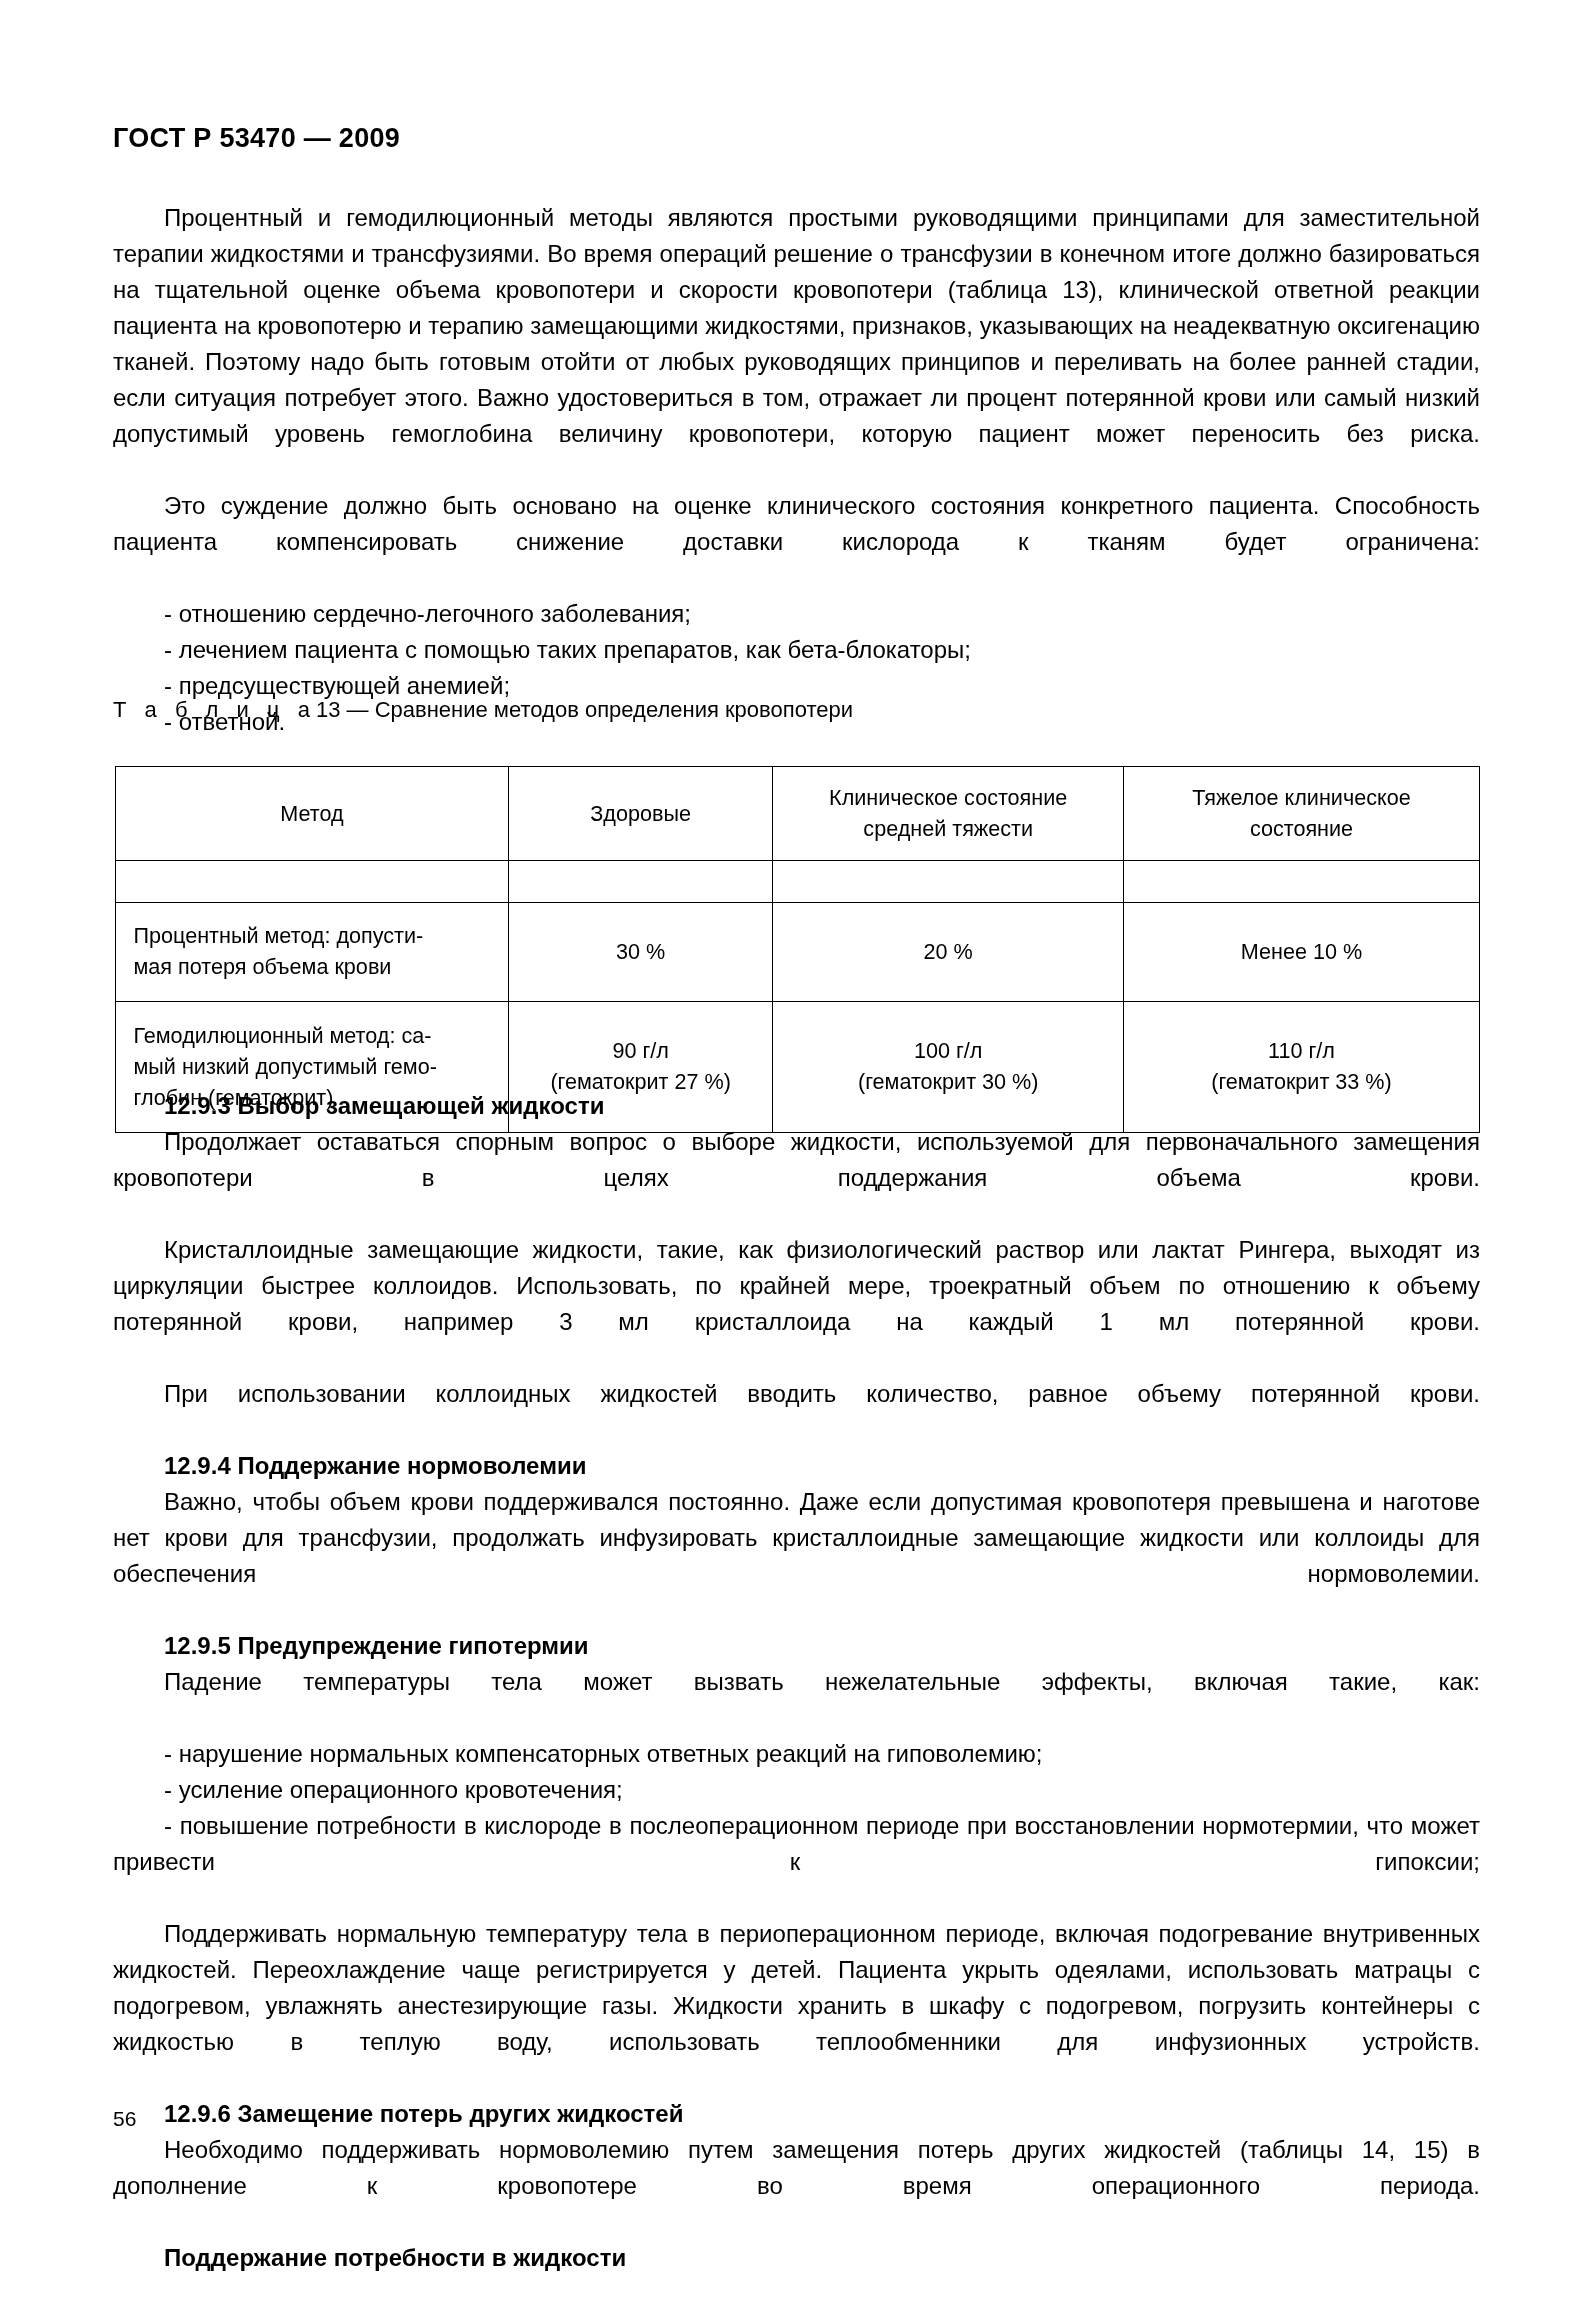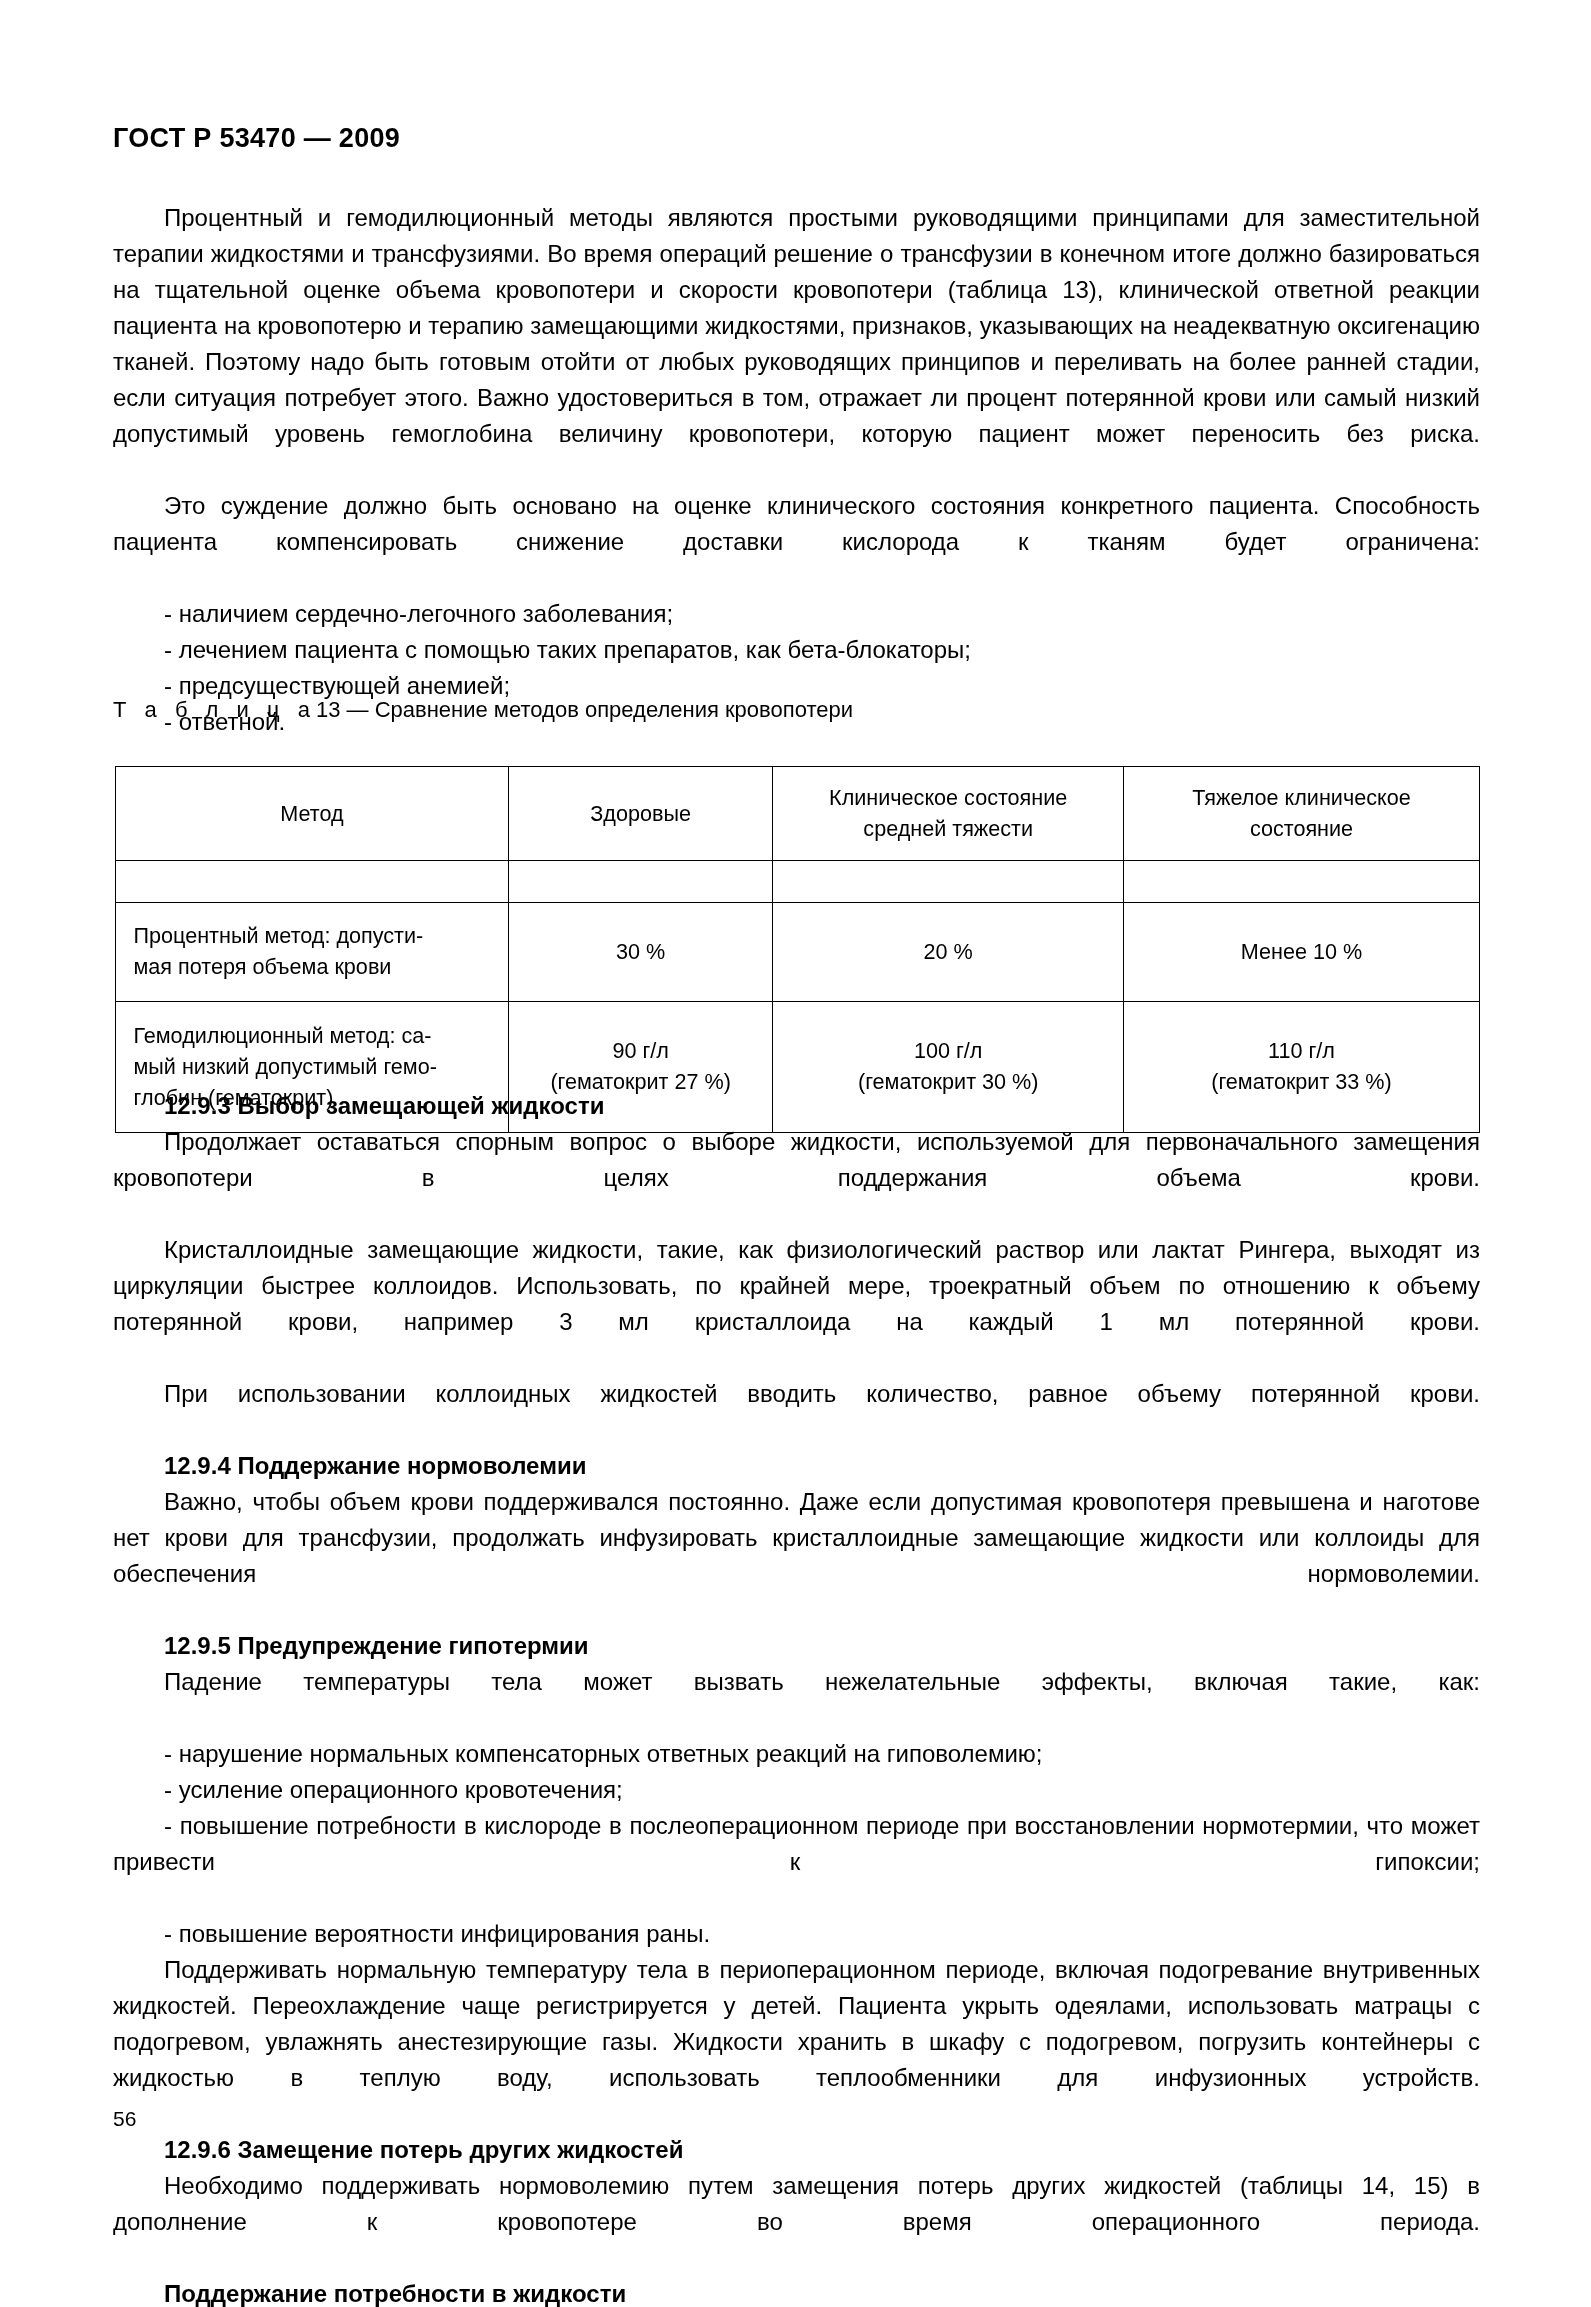--- a/index.html
+++ b/index.html
@@ -163,21 +163,21 @@
 </head>
 <body>
 
 <div class="page">
 
   <div class="doc-header">ГОСТ Р 53470 — 2009</div>
 
   <div class="body-block">
     <p class="para">Процентный и гемодилюционный методы являются простыми руководящими принципами для заместительной терапии жидкостями и трансфузиями. Во время операций решение о трансфузии в конечном итоге должно базироваться на тщательной оценке объема кровопотери и скорости кровопотери (таблица 13), клинической ответной реакции пациента на кровопотерю и терапию замещающими жидкостями, признаков, указывающих на неадекватную оксигенацию тканей. Поэтому надо быть готовым отойти от любых руководящих принципов и переливать на более ранней стадии, если ситуация потребует этого. Важно удостовериться в том, отражает ли процент потерянной крови или самый низкий допустимый уровень гемоглобина величину кровопотери, которую пациент может переносить без риска.</p>
     <p class="para">Это суждение должно быть основано на оценке клинического состояния конкретного пациента. Способность пациента компенсировать снижение доставки кислорода к тканям будет ограничена:</p>
-    <p class="bullet">- наличием сердечно-легочного заболевания;</p>
+    <p class="bullet">- отношению сердечно-легочного заболевания;</p>
     <p class="bullet">- лечением пациента с помощью таких препаратов, как бета-блокаторы;</p>
     <p class="bullet">- предсуществующей анемией;</p>
     <p class="bullet">- ответной.</p>
   </div>
 
   <div class="table-caption">
     <span class="tcap-word">Т а б л и ц а</span><span class="tcap-rest">13</span><span class="tcap-rest">&nbsp;</span><span class="tcap-rest">—</span><span class="tcap-rest">&nbsp;</span><span class="tcap-rest">Сравнение методов определения кровопотери</span>
   </div>
 
   <div class="data-table-wrap">
@@ -259,21 +259,20 @@
     <p class="para">При использовании коллоидных жидкостей вводить количество, равное объему потерянной крови.</p>
 
     <h3 class="subhead">12.9.4 Поддержание нормоволемии</h3>
     <p class="para">Важно, чтобы объем крови поддерживался постоянно. Даже если допустимая кровопотеря превышена и наготове нет крови для трансфузии, продолжать инфузировать кристаллоидные замещающие жидкости или коллоиды для обеспечения нормоволемии.</p>
 
     <h3 class="subhead">12.9.5 Предупреждение гипотермии</h3>
     <p class="para">Падение температуры тела может вызвать нежелательные эффекты, включая такие, как:</p>
     <p class="bullet">- нарушение нормальных компенсаторных ответных реакций на гиповолемию;</p>
     <p class="bullet">- усиление операционного кровотечения;</p>
     <p class="para">- повышение потребности в кислороде в послеоперационном периоде при восстановлении нормотермии, что может привести к гипоксии;</p>
-    <p class="bullet">- повышение вероятности инфицирования раны.</p>
     <p class="para">Поддерживать нормальную температуру тела в периоперационном периоде, включая подогревание внутривенных жидкостей. Переохлаждение чаще регистрируется у детей. Пациента укрыть одеялами, использовать матрацы с подогревом, увлажнять анестезирующие газы. Жидкости хранить в шкафу с подогревом, погрузить контейнеры с жидкостью в теплую воду, использовать теплообменники для инфузионных устройств.</p>
 
     <h3 class="subhead">12.9.6 Замещение потерь других жидкостей</h3>
     <p class="para">Необходимо поддерживать нормоволемию путем замещения потерь других жидкостей (таблицы 14, 15) в дополнение к кровопотере во время операционного периода.</p>
     <h3 class="subhead">Поддержание потребности в жидкости</h3>
 
   </div>
 
   <div class="page-number">56</div>
 

